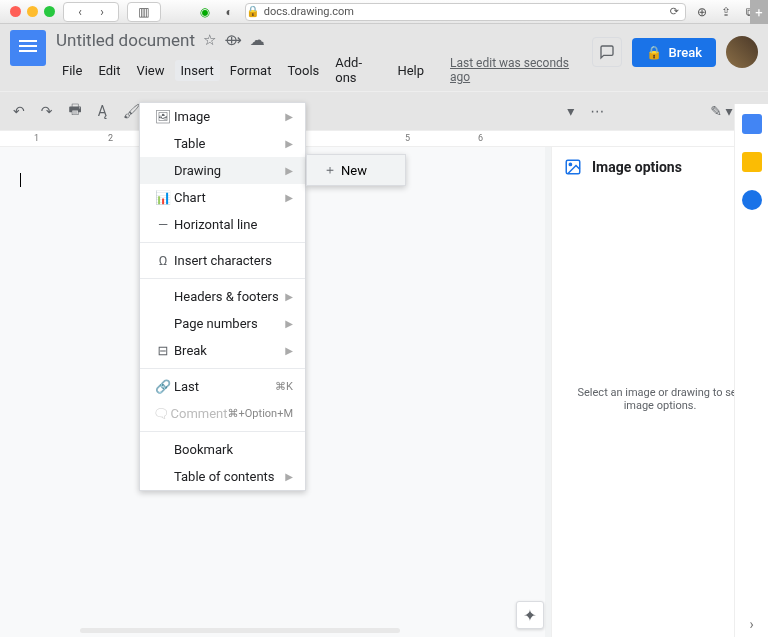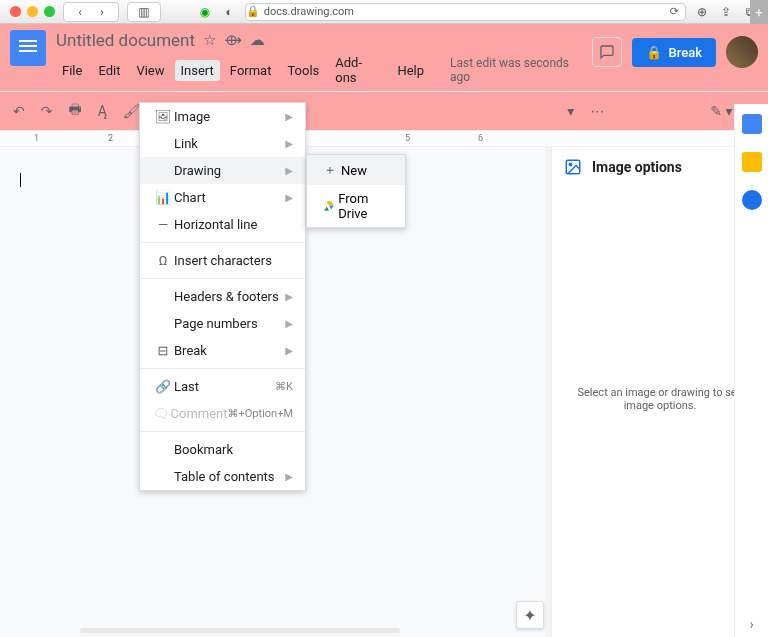--- a/index.html
+++ b/index.html
@@ -4,32 +4,32 @@
 <style>
 * { margin:0; padding:0; box-sizing:border-box; font-family:-apple-system,BlinkMacSystemFont,"Segoe UI",Roboto,Arial,sans-serif; }
 body { width:768px; height:637px; overflow:hidden; background:linear-gradient(180deg,#d8d3c3 0%,#5e7a8a 100%); position:relative; }
 .browser-chrome { height:24px; background:linear-gradient(#fdfdfd,#e8e8e8); border-bottom:1px solid #ccc; display:flex; align-items:center; padding:0 10px; gap:8px; }
 .traffic { display:flex; gap:6px; }
 .tl { width:11px; height:11px; border-radius:50%; }
 .tl.r{background:#ff5f57}.tl.y{background:#febc2e}.tl.g{background:#28c840}
 .bicon{width:16px;height:16px;display:flex;align-items:center;justify-content:center;color:#555;font-size:12px}
 .navbox{border:1px solid #ccc;border-radius:4px;padding:1px 8px;display:flex;gap:6px;background:#fff}
 .addr{flex:1;background:#fff;border:1px solid #ccc;border-radius:4px;height:18px;display:flex;align-items:center;justify-content:center;font-size:11px;color:#555;gap:4px}
-.app{background:#fca5a5;height:613px;position:relative}
+.app{background:#e5e5e5;height:613px;position:relative}
 .app-head{padding:6px 10px 0;display:flex;align-items:flex-start}
 .doclogo{width:36px;height:36px;background:#4285f4;border-radius:3px;position:relative;margin-right:10px;flex-shrink:0}
 .doclogo::before{content:"";position:absolute;left:9px;top:10px;width:18px;height:2px;background:#fff;box-shadow:0 5px 0 #fff,0 10px 0 #fff}
 .titlearea{flex:1}
 .titlerow{display:flex;align-items:center;gap:8px}
 .doctitle{font-size:17px;color:#5f6368}
 .ticon{color:#5f6368;font-size:15px;cursor:pointer}
 .menubar{display:flex;gap:4px;margin-top:2px;font-size:13px;color:#202124;align-items:center}
 .menubar span{padding:3px 6px;cursor:pointer;border-radius:3px}
 .menubar span.active{background:#e8eaed}
-.lastedit{color:#5f6368;font-size:12px;margin-left:10px}
+.lastedit{color:#5f6368;text-decoration:underline;font-size:12px;margin-left:10px}
 .headright{display:flex;align-items:center;gap:10px;padding-top:6px}
 .cmtbtn{width:30px;height:30px;border:1px solid #dadce0;border-radius:4px;display:flex;align-items:center;justify-content:center;color:#5f6368;cursor:pointer}
 .sharebtn{background:#1a73e8;color:#fff;border-radius:4px;padding:7px 14px;font-size:13px;font-weight:500;display:flex;align-items:center;gap:6px;cursor:pointer}
 .avatar{width:32px;height:32px;border-radius:50%;background:linear-gradient(45deg,#8b6f47,#4a3828)}
 .toolbar{border-top:1px solid #eee;border-bottom:1px solid #eee;padding:4px 10px;display:flex;align-items:center;gap:10px;color:#5f6368;font-size:14px;margin-top:3px}
 .tbgap{flex:1}
 .tbi{cursor:pointer;padding:3px}
 .ruler{height:16px;background:#fff;position:relative;font-size:9px;color:#777;border-bottom:1px solid #eee}
 .ruler span{position:absolute;top:2px}
 .workspace{display:flex;height:calc(100% - 110px);position:relative}
@@ -177,21 +177,21 @@
   </div>
 
   <div class="menu" id="insert-menu">
       <div class="mi">
         <span class="mic">🖼</span>
         <span>Image</span>
         <span class="chev">▶</span>
       </div>
       <div class="mi">
         <span class="mic"></span>
-        <span>Link</span>
+        <span>Table</span>
         <span class="chev">▶</span>
       </div>
       <div class="mi hl">
         <span class="mic"></span>
         <span>Drawing</span>
         <span class="chev">▶</span>
       </div>
       <div class="mi">
         <span class="mic">📊</span>
         <span>Chart</span>
@@ -243,27 +243,17 @@
         <span>Table of contents</span>
         <span class="chev">▶</span>
       </div>
     </div>
 
   <div class="submenu" id="drawing-submenu">
       <div class="mi hl">
         <span class="mic">＋</span>
         <span>New</span>
       </div>
-      <div class="mi">
-        <span class="mic">
-          <svg width="14" height="14" viewBox="0 0 24 24">
-            <path fill="#0f9d58" d="M4 20l4-7 4 7z"></path>
-            <path fill="#fbbc04" d="M8 4h8l4 7H12z"></path>
-            <path fill="#4285f4" d="M12 11h8l-4 7-4-7z"></path>
-          </svg>
-        </span>
-        <span>From Drive</span>
-      </div>
     </div>
 
   <div class="explore">✦</div>
   <div class="scroll-ind"></div>
 </div>
 
 </body></html>

